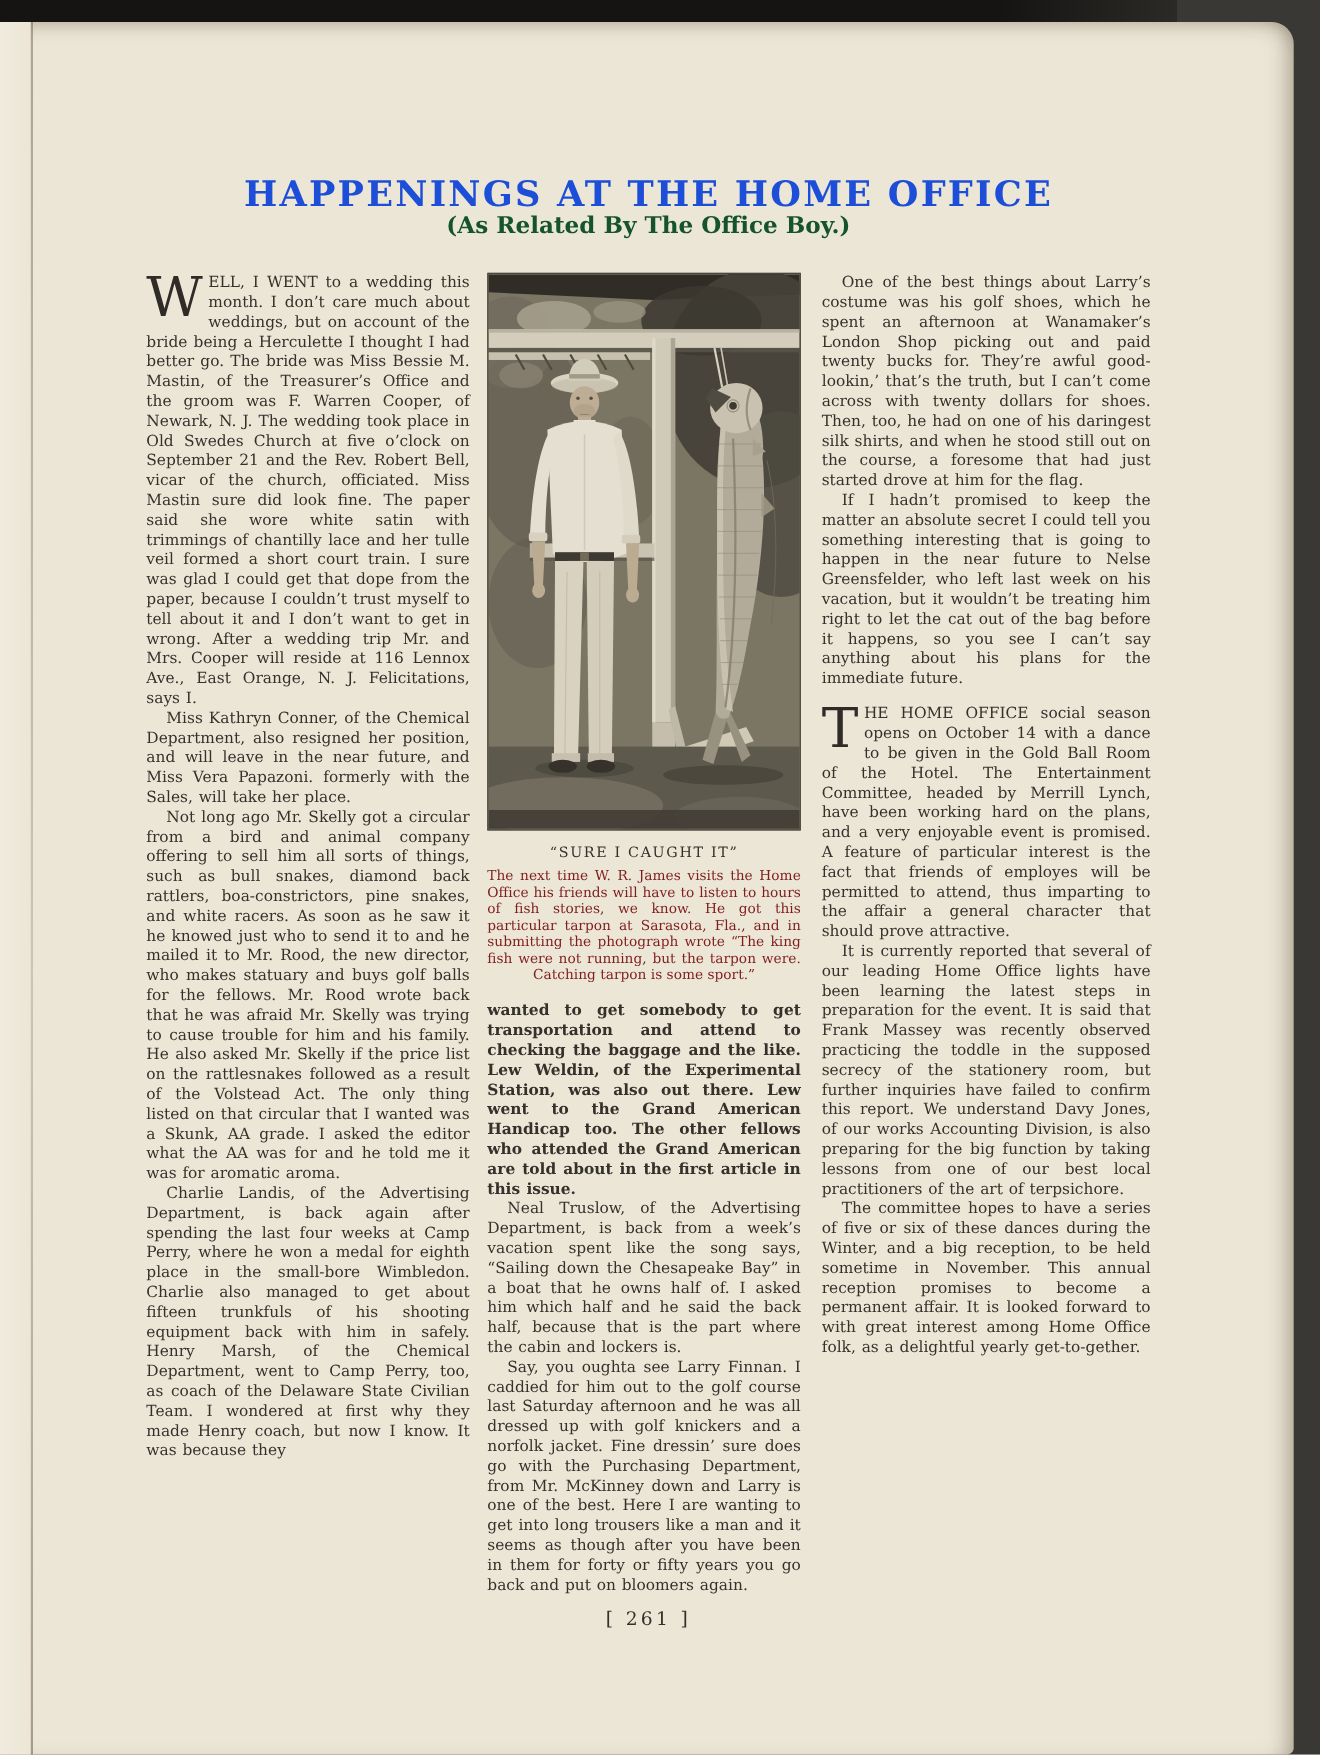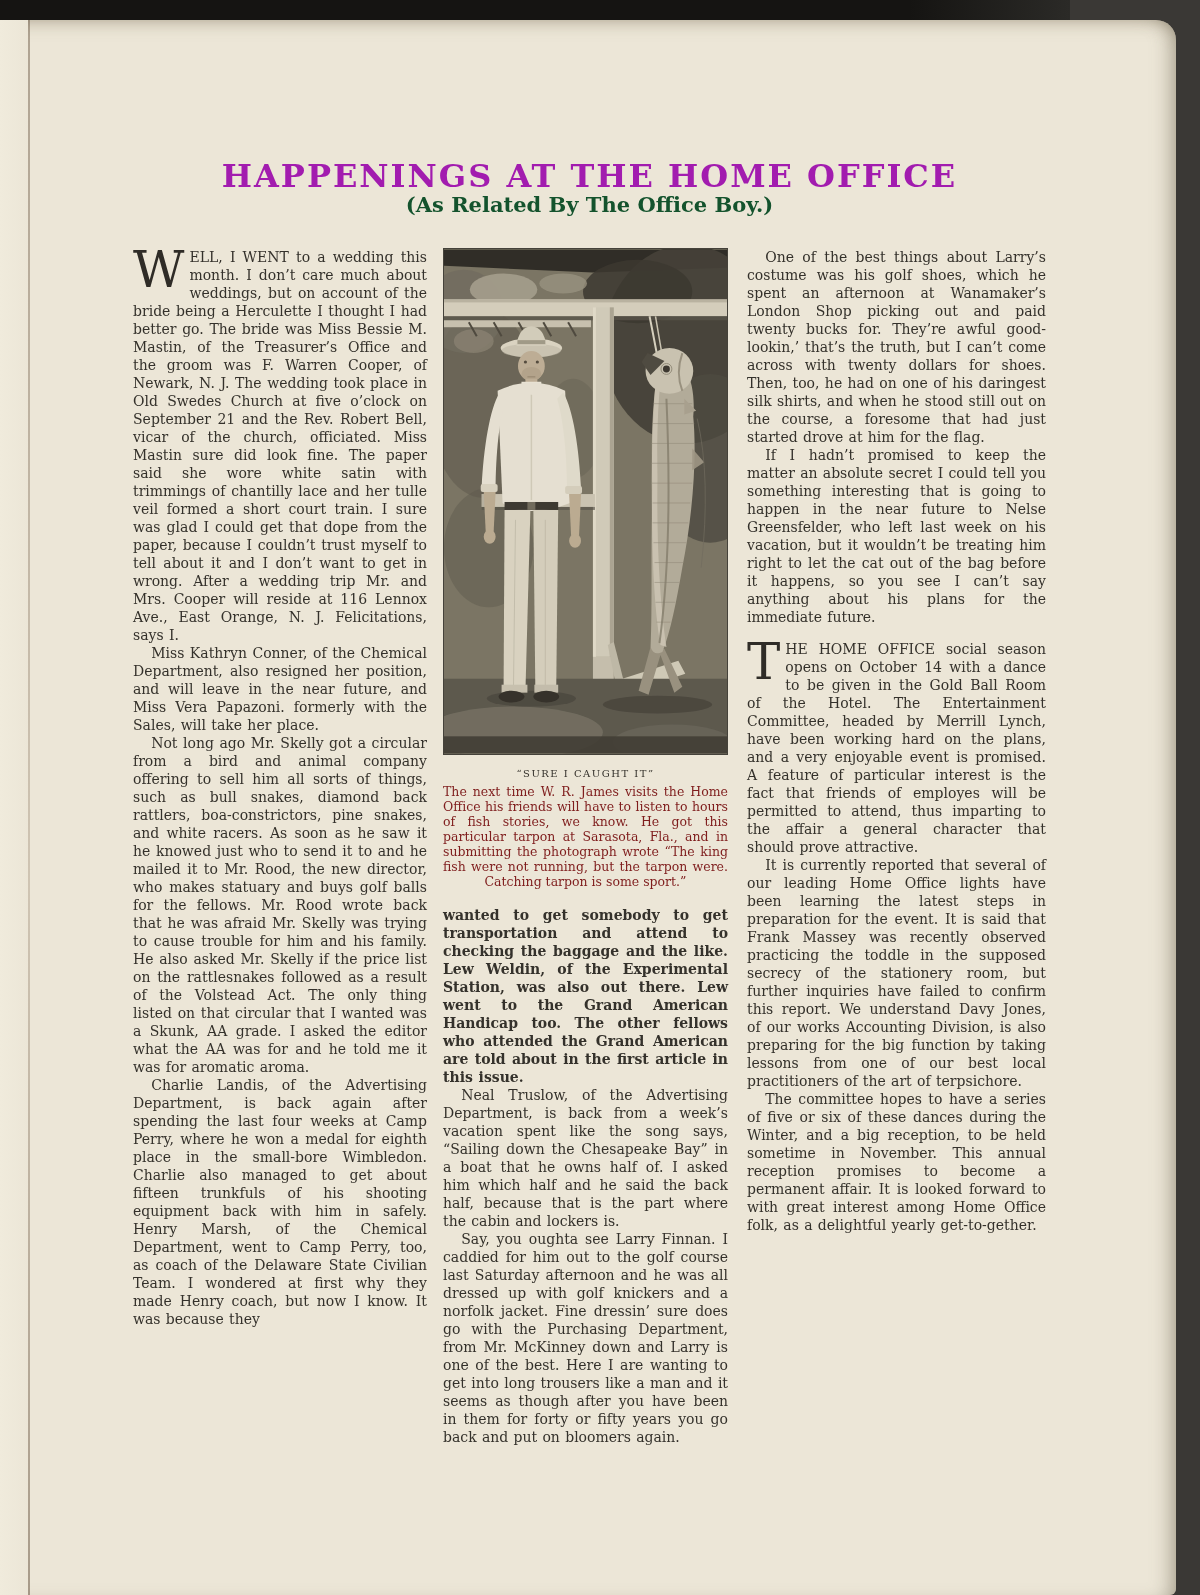--- a/index.html
+++ b/index.html
@@ -28,21 +28,21 @@
   }
   .page-crease{
     position:absolute;left:28px;top:0;bottom:0;width:2px;
     background:linear-gradient(to bottom,
       rgba(100,80,60,.45),rgba(120,95,70,.25) 55%,rgba(100,80,60,.5));
   }
   .page-title{
     position:absolute;left:133px;width:913px;top:118px;
     text-align:center;
     font-weight:bold;font-size:32px;line-height:1.1;
-    letter-spacing:2px;color:#a21caf;
+    letter-spacing:2px;color:#1d4ed8;
   }
   .page-subtitle{
     position:absolute;left:133px;width:913px;top:172px;
     text-align:center;
     font-weight:bold;font-size:21px;color:#14532d;
   }
   .col{position:absolute;top:228px;color:#34312b;}
   .col1{left:133px;width:294px;}
   .col2{left:443px;width:285px;}
   .col3{left:747px;width:299px;}
@@ -64,21 +64,21 @@
     width:285px;height:507px;
     border:1px solid #45423a;
     box-sizing:border-box;
     background:#75705f;
     overflow:hidden;
   }
   .photo svg{display:block;}
   .caption-title{
     margin:13px 0 5px 0;
     text-align:center;
-    font-size:10px;letter-spacing:1.5px;
+    font-size:13px;letter-spacing:1.5px;
     color:#33302a;
   }
   .caption-text{
     margin:0;
     font-size:12.5px;line-height:15px;
     text-align:justify;
     text-align-last:center;
     color:#7f1d1d;
   }
   .col2 .para.first-after-caption{margin-top:17px;font-weight:bold;}
@@ -238,13 +238,14 @@
   <div class="col col3">
     <p class="para">One of the best things about Larry’s costume was his golf shoes, which he spent an afternoon at Wanamaker’s London Shop picking out and paid twenty bucks for.  They’re awful good-lookin,’ that’s the truth, but I can’t come across with twenty dollars for shoes.  Then, too, he had on one of his daringest silk shirts, and when he stood still out on the course, a foresome that had just started drove at him for the flag.</p>
     <p class="para">If I hadn’t promised to keep the matter an absolute secret I could tell you something interesting that is going to happen in the near future to Nelse Greensfelder, who left last week on his vacation, but it wouldn’t be treating him right to let the cat out of the bag before it happens, so you see I can’t say anything about his plans for the immediate future.</p>
     <p class="para noindent section-gap">
       <span class="dropcap">T</span><span>HE HOME OFFICE</span><span> social season opens on October 14 with a dance to be given in the Gold Ball Room of the Hotel.  The Entertainment Committee, headed by Merrill Lynch, have been working hard on the plans, and a very enjoyable event is promised.  A feature of particular interest is the fact that friends of employes will be permitted to attend, thus imparting to the affair a general character that should prove attractive.</span>
     </p>
     <p class="para">It is currently reported that several of our leading Home Office lights have been learning the latest steps in preparation for the event.  It is said that Frank Massey was recently observed practicing the toddle in the supposed secrecy of the stationery room, but further inquiries have failed to confirm this report.  We understand Davy Jones, of our works Accounting Division, is also preparing for the big function by taking lessons from one of our best local practitioners of the art of terpsichore.</p>
     <p class="para">The committee hopes to have a series of five or six of these dances during the Winter, and a big reception, to be held sometime in November.  This annual reception promises to become a permanent affair.  It is looked forward to with great interest among Home Office folk, as a delightful yearly get-to-gether.</p>
   </div>
 
+  <div class="page-number">[ 261 ]</div>
 </div>
 
 </body></html>

